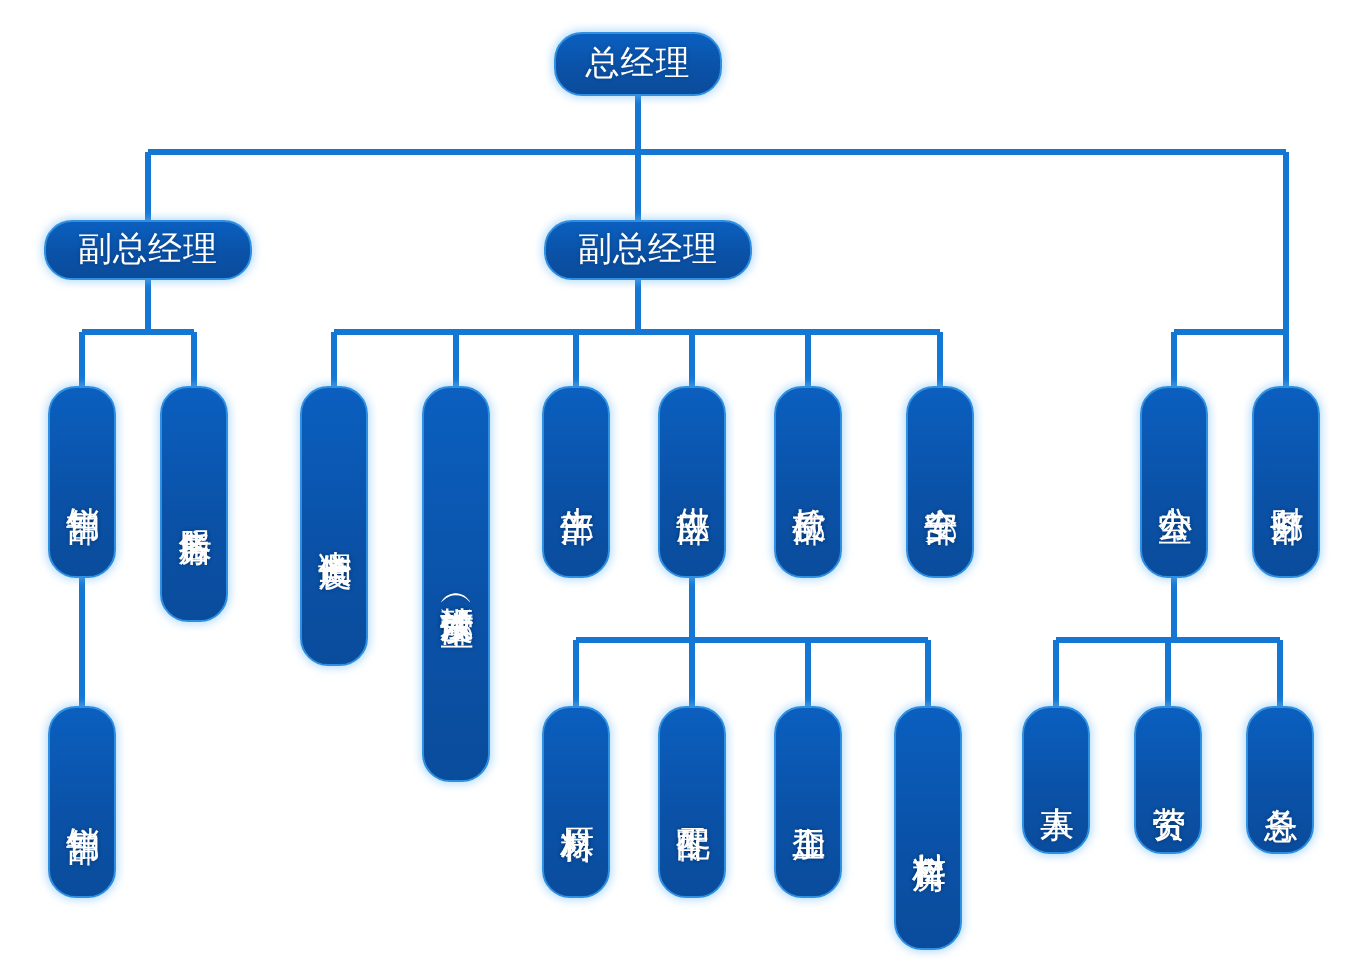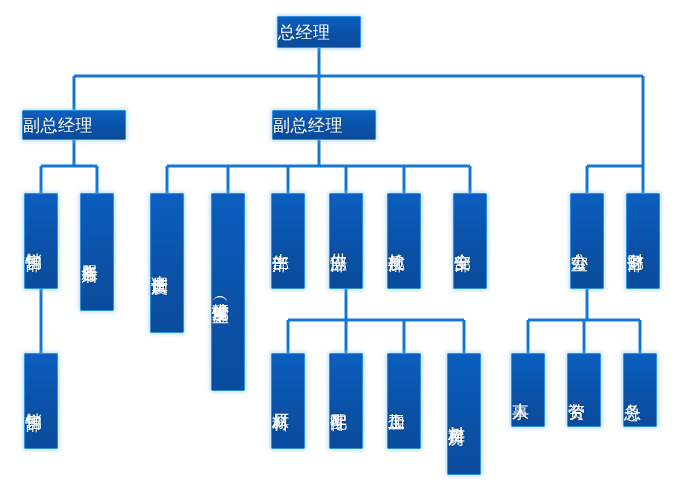--- a/index.html
+++ b/index.html
@@ -22,26 +22,26 @@
     left: 0;
     top: 0;
     width: 676px;
     height: 487px;
   }
   .node {
     position: absolute;
     box-sizing: border-box;
     background: linear-gradient(180deg, #0b5fbf 0%, #0a52a8 55%, #0a4c9c 100%);
     border: 1px solid #2f8fe0;
-    border-radius: 1px;
+    border-radius: 14px;
     box-shadow: 0 0 4px 1px rgba(120, 190, 245, 0.55);
     color: #ffffff;
     display: flex;
     align-items: center;
-    justify-content: flex-start;
+    justify-content: center;
     z-index: 5;
   }
   .node .label {
     display: block;
     font-size: 17px;
     line-height: 1.06;
     letter-spacing: 0.5px;
     text-align: center;
     white-space: pre;
     text-shadow: 0 0 2px rgba(0,0,0,0.25);

